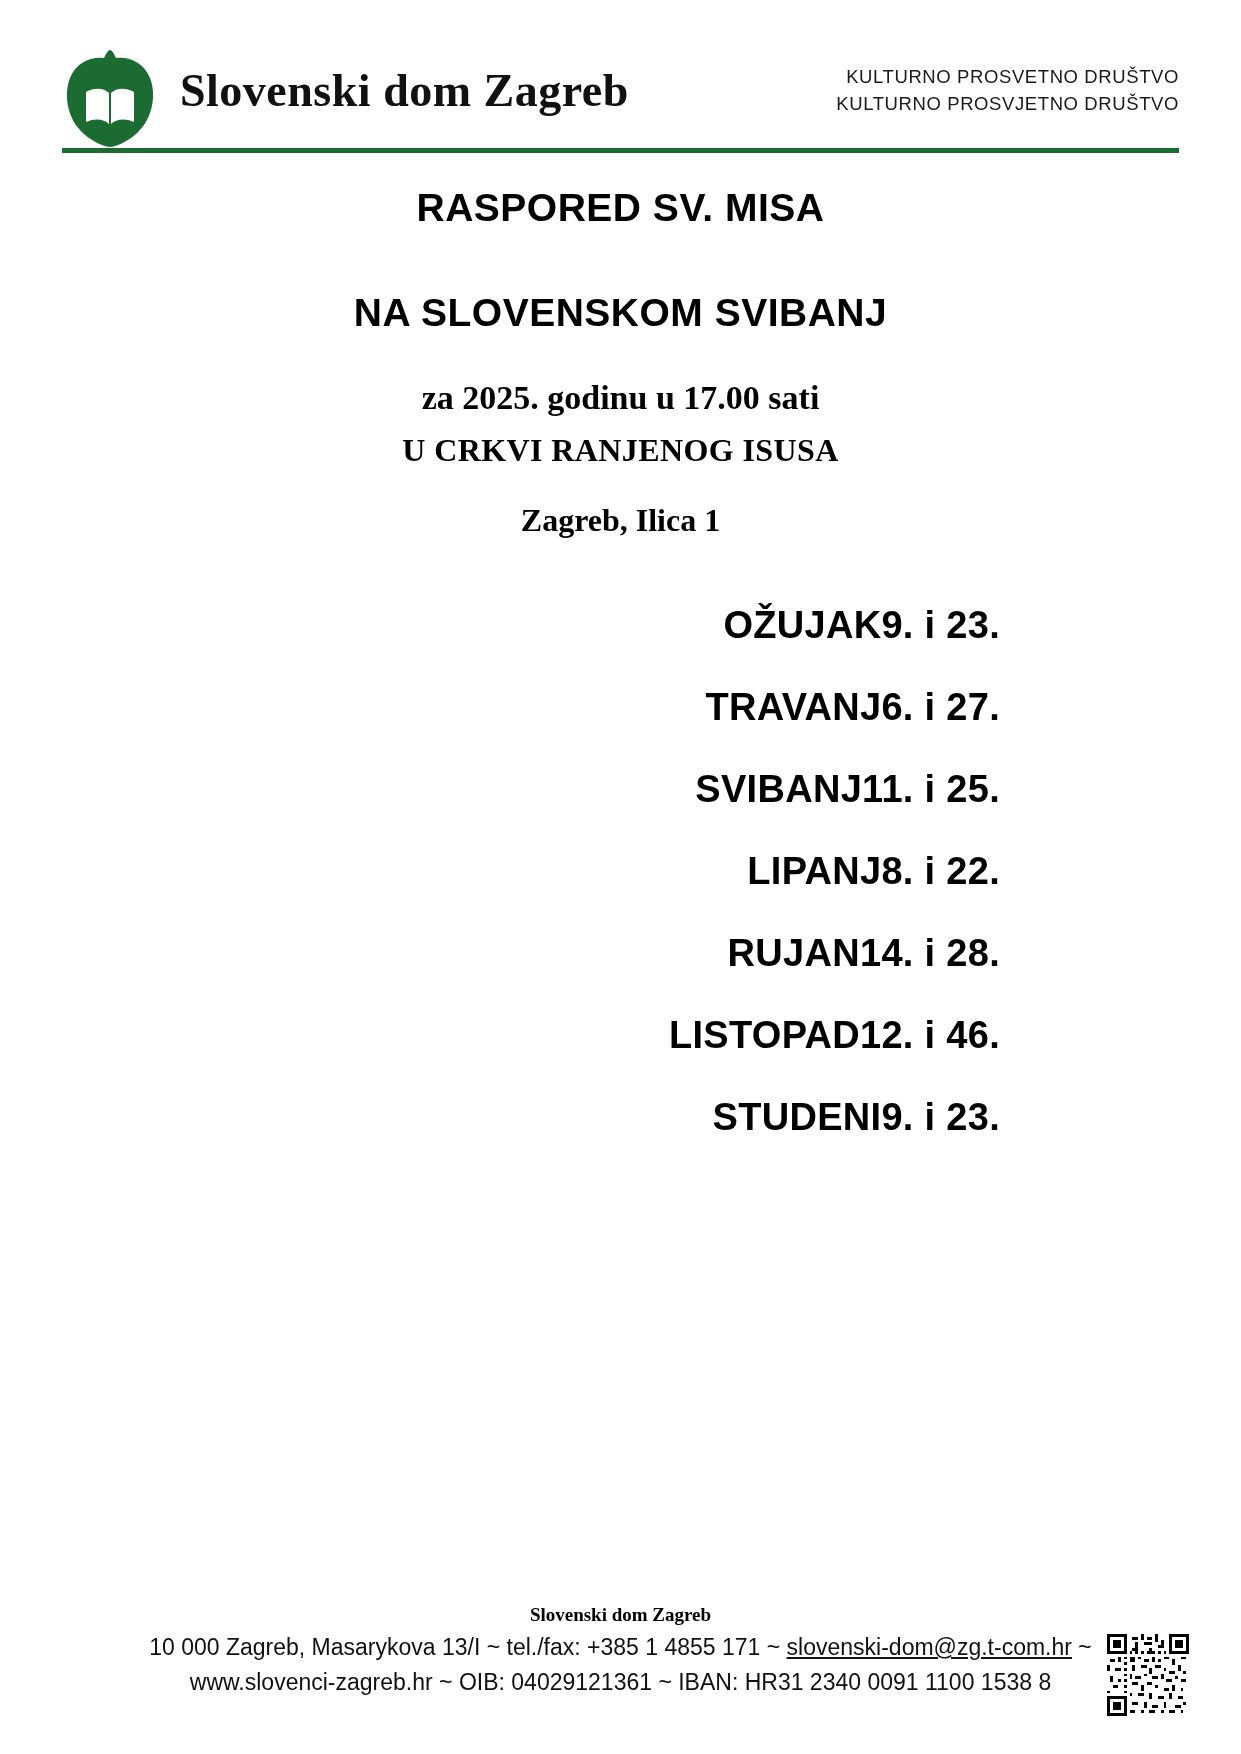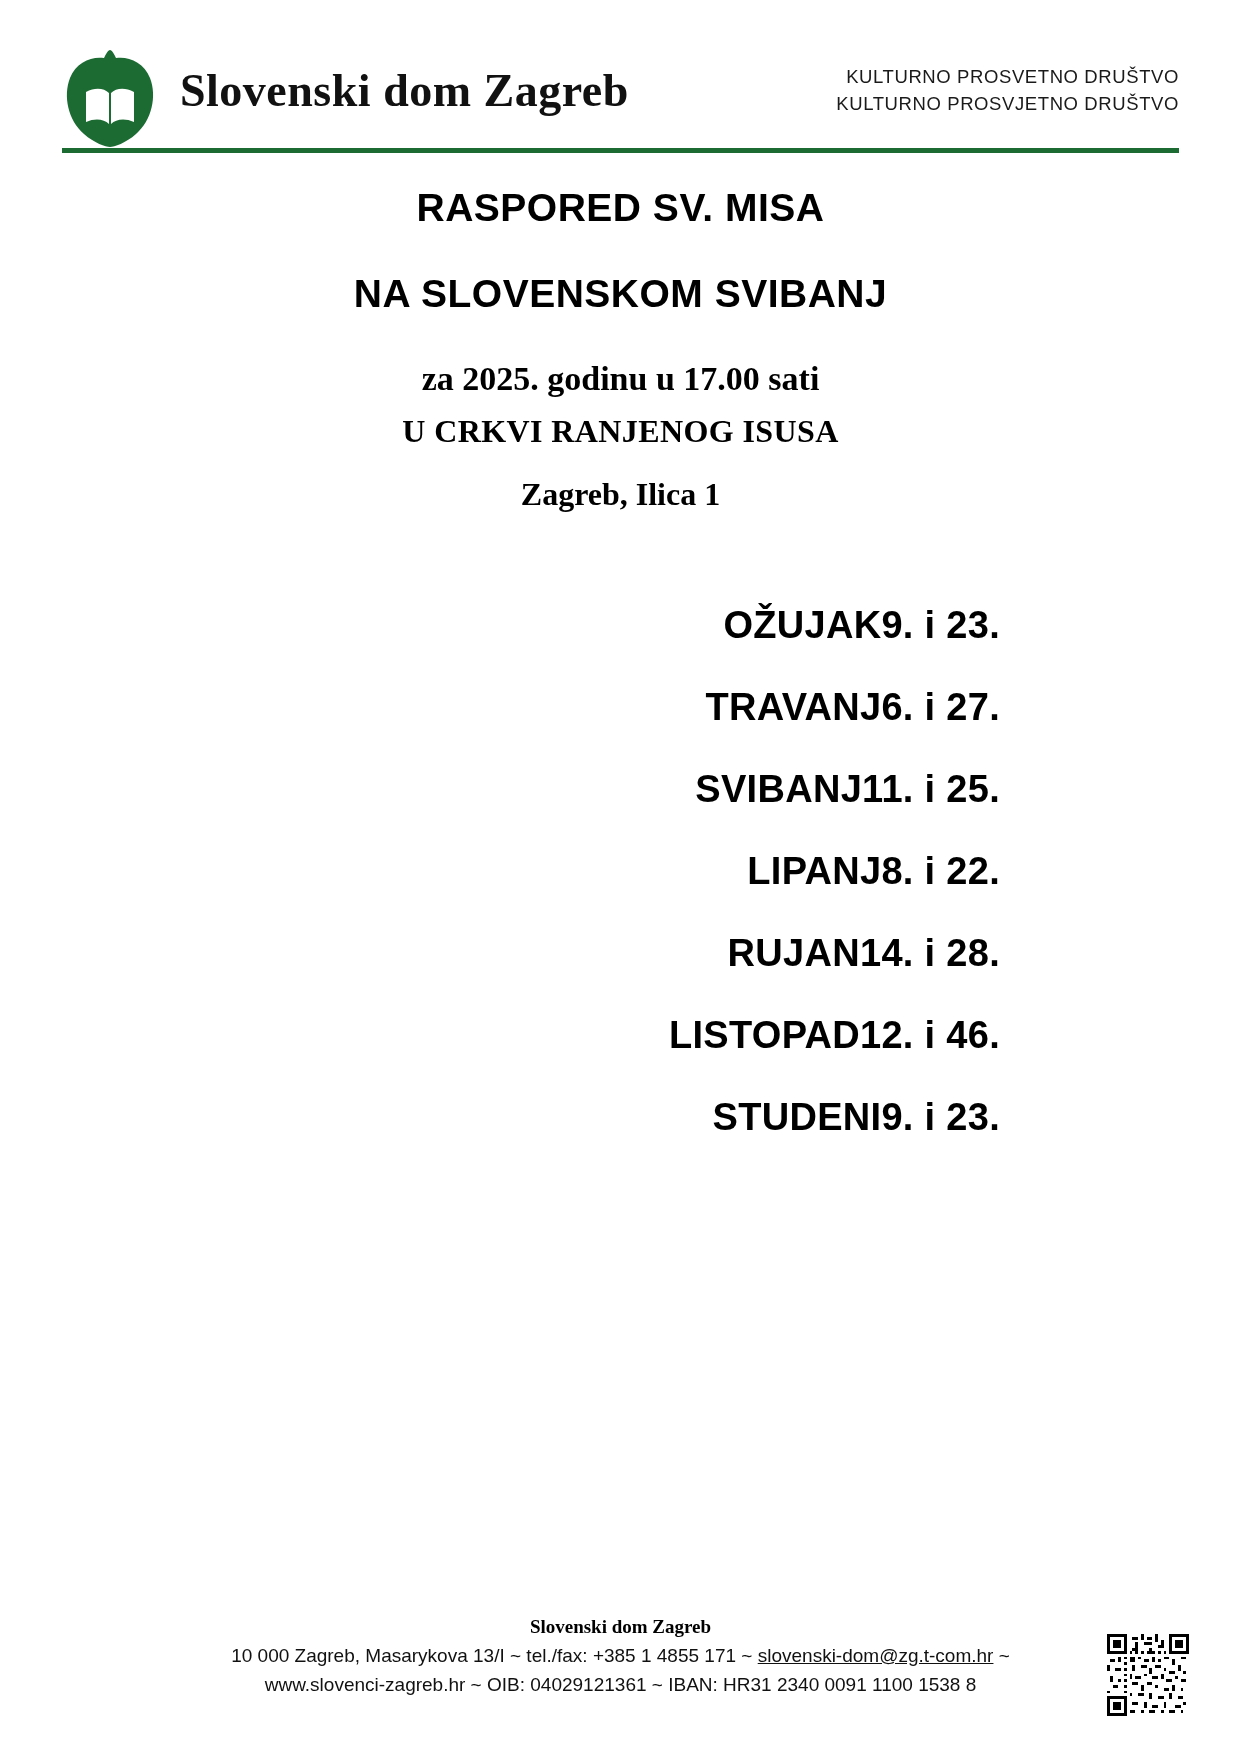--- a/index.html
+++ b/index.html
@@ -69,40 +69,40 @@
     position: absolute;
     top: 186px;
     left: 0;
     width: 1241px;
     text-align: center;
   }
   .t-line1 {
     font-size: 39px;
     font-weight: bold;
     letter-spacing: 0.5px;
-    margin-bottom: 42px;
+    margin-bottom: 61px;
   }
   .t-line2 {
     font-size: 39px;
     font-weight: bold;
     letter-spacing: 0.5px;
     margin-bottom: 44px;
   }
   .t-line3 {
     font-family: "Liberation Serif", serif;
     font-size: 34px;
     font-weight: bold;
     margin-bottom: 15px;
   }
   .t-line4 {
     font-family: "Liberation Serif", serif;
     font-size: 32px;
     font-weight: bold;
     letter-spacing: 0.4px;
-    margin-bottom: 26px;
+    margin-bottom: 33px;
   }
   .t-line5 {
     font-family: "Liberation Serif", serif;
     font-size: 32px;
     font-weight: bold;
     margin-top: 8px;
   }
 
   
   .schedule {
@@ -137,21 +137,21 @@
     width: 1241px;
     text-align: center;
   }
   .footer-name {
     font-family: "Liberation Serif", serif;
     font-weight: bold;
     font-size: 19px;
     margin-bottom: 4px;
   }
   .footer-line {
-    font-size: 19px;
+    font-size: 23px;
     line-height: 1.5;
     color: #111111;
   }
   .footer-line a, .footer-line .lnk {
     color: #111111;
     text-decoration: underline;
   }
   .qr {
     position: absolute;
     right: 52px;

